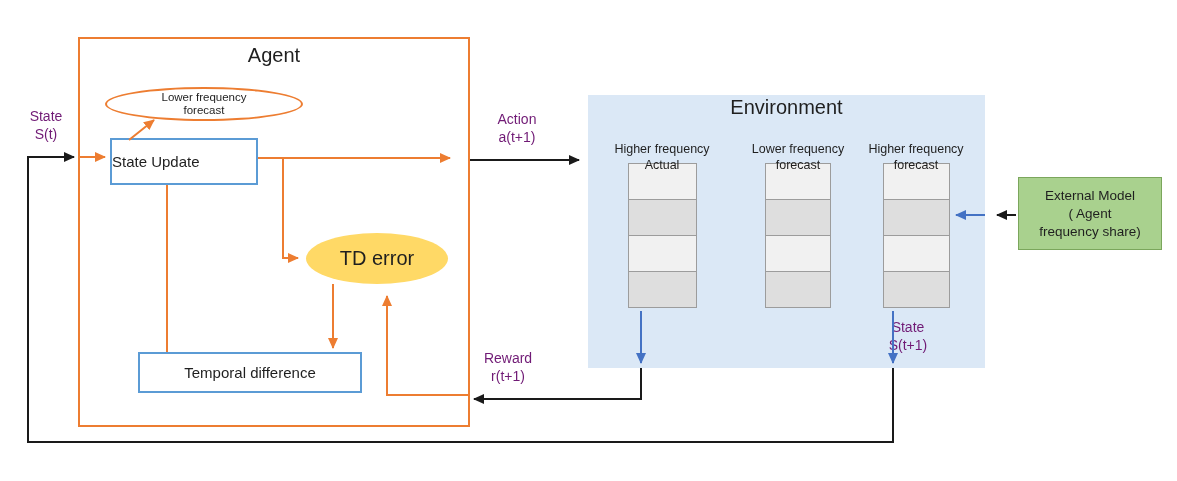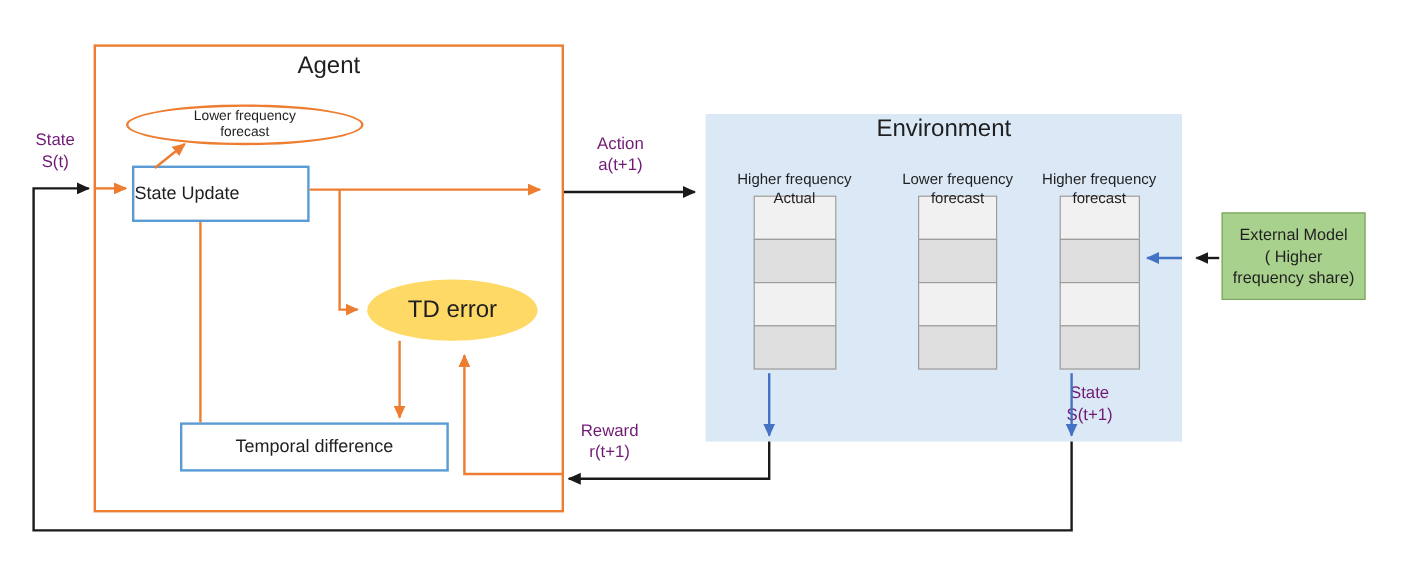--- a/index.html
+++ b/index.html
@@ -23,33 +23,33 @@
                  border:2px solid #5B9BD5; box-sizing:border-box; background:#fff;
                  display:flex; align-items:center; justify-content:flex-start;
                  font-size:15px; z-index:3; }
   .td-ellipse  { left:306px; top:233px; width:142px; height:51px;
                  border-radius:50%; background:#FFD966;
                  display:flex; align-items:center; justify-content:center;
                  font-size:20px; z-index:3; }
   .tdiff-box   { left:138px; top:352px; width:224px; height:41px;
                  border:2px solid #5B9BD5; box-sizing:border-box; background:#fff;
                  display:flex; align-items:center; justify-content:center;
-                 font-size:15px; z-index:3;margin-left:12px; }
+                 font-size:15px; z-index:3; }
 
   
   .env-box    { left:588px; top:95px; width:397px; height:273px; background:#DBE8F6; z-index:1; }
   .env-title  { left:588px; top:96px; width:397px; text-align:center; font-size:20px; z-index:3; }
   .col-label  { width:140px; text-align:center; font-size:12.5px; line-height:16px; z-index:3; top:141px; }
   .cells      { z-index:2; }
   .cell       { box-sizing:border-box; border:1px solid #9c9c9c; height:37px; margin-top:-1px; }
   .cell:first-child { margin-top:0; }
   .cell:nth-child(odd)  { background:#F1F1F1; }
   .cell:nth-child(even) { background:#DEDEDE; }
 
-  .ext-box  { left:1018px; top:177px; width:120px; height:73px;
+  .ext-box  { left:1018px; top:177px; width:144px; height:73px;
               background:#A9D18E; border:1.5px solid #7BA65C; box-sizing:border-box;
               display:flex; flex-direction:column; align-items:center; justify-content:center;
               font-size:13.5px; line-height:18px; text-align:center; z-index:3; }
 
   
   .flabel { font-size:14px; line-height:18px; text-align:center; z-index:4; color:#701a75; }
 </style>
 </head>
 <body>
 
@@ -106,21 +106,21 @@
   </div>
   <div class="abs cells" style="left:883px; top:163px; width:67px;">
     <div class="cell"></div>
     <div class="cell"></div>
     <div class="cell"></div>
     <div class="cell"></div>
   </div>
 
   <div class="abs ext-box">
     <div>External Model</div>
-    <div>( Higher</div>
+    <div>( Agent</div>
     <div>frequency share)</div>
   </div>
 
   <div class="abs flabel" style="left:16px; top:107px; width:60px;">
     <div>State</div>
     <div>S(t)</div>
   </div>
   <div class="abs flabel" style="left:486px; top:110px; width:62px;">
     <div>Action</div>
     <div>a(t+1)</div>

